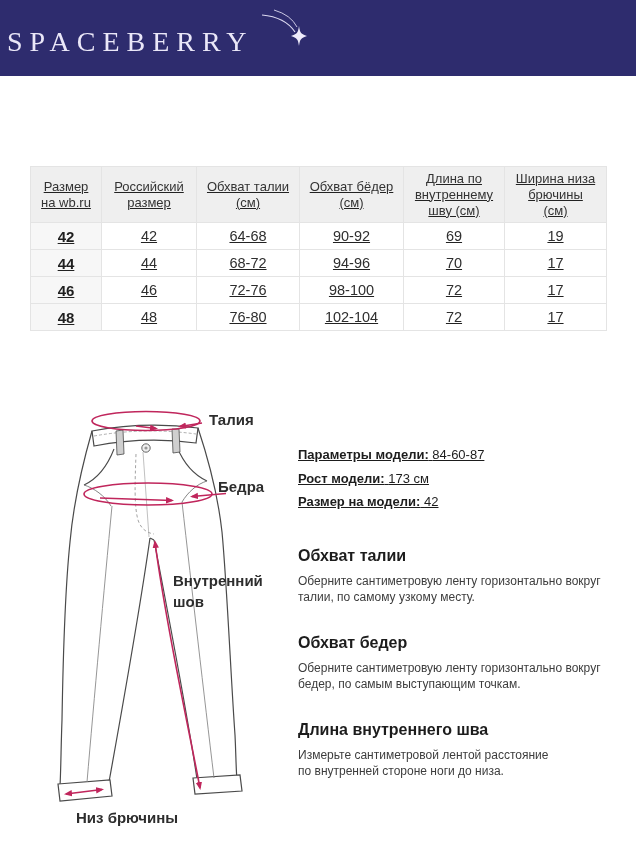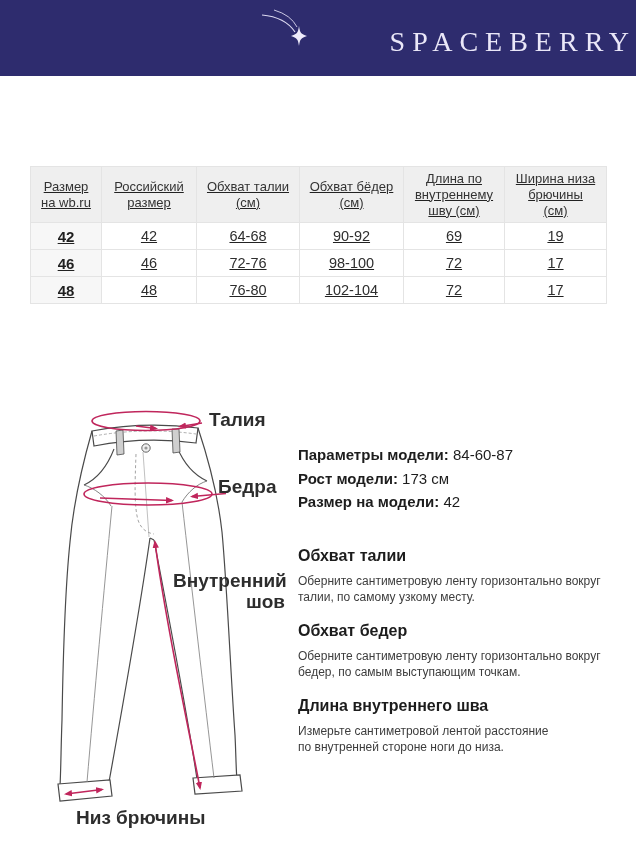--- a/index.html
+++ b/index.html
@@ -18,21 +18,21 @@
   .brand-header {
     position: absolute;
     left: 0; top: 0;
     width: 636px; height: 76px;
     background: #2e2c6e;
   }
   .logo-text {
     position: absolute;
     left: 0; right: 0;
     top: 26px;
-    text-align: right;
+    text-align: left;
     font-family: "Liberation Serif", serif;
     font-size: 28px;
     font-weight: 400;
     letter-spacing: 7px;
     color: #eae7f8;
     text-indent: 7px;
   }
   .comet { position: absolute; left: 0; top: 0; }
 
   
@@ -76,45 +76,45 @@
 
   
   .diagram {
     position: absolute;
     left: 30px; top: 390px;
     width: 262px; height: 450px;
   }
   .diagram svg { position: absolute; left: 0; top: 0; }
   .dia-label {
     position: absolute;
-    font-size: 19px;
+    font-size: 15px;
     font-weight: 600;
     line-height: 21px;
     color: #2d2d2d;
-    text-align: right;
   }
   .lbl-waist   { left: 179px; top: 19px; }
   .lbl-hips    { left: 188px; top: 86px; }
   .lbl-inseam  { left: 143px; top: 180px; width: 112px; }
   .lbl-hem     { left: 46px;  top: 417px; white-space: nowrap; }
 
   
   .info-col {
     position: absolute;
     left: 298px; top: 443px;
     width: 335px;
   }
   .param-line {
-    font-size: 15px;
+    font-size: 13px;
     line-height: 23.5px;
     color: #1d1d1d;
+    text-decoration: underline;
   }
   .param-label { font-weight: 600; }
   .param-value { font-weight: 400; }
-  .guide-section { margin-top: 16px; }
+  .guide-section { margin-top: 28px; }
   .guide-section.first { margin-top: 32px; }
   .guide-title {
     font-size: 16px;
     line-height: 20px;
     font-weight: 700;
     color: #1c1c1c;
   }
   .guide-text {
     margin-top: 7px;
     font-size: 12px;
@@ -166,20 +166,28 @@
         </tr>
       </thead>
       <tbody>
         <tr>
           <td class="wb-col">42</td>
           <td>42</td>
           <td>64-68</td>
           <td>90-92</td>
           <td>69</td>
           <td>19</td>
+        </tr>
+        <tr>
+          <td class="wb-col">44</td>
+          <td>44</td>
+          <td>68-72</td>
+          <td>94-96</td>
+          <td>70</td>
+          <td>17</td>
         </tr>
         <tr>
           <td class="wb-col">46</td>
           <td>46</td>
           <td>72-76</td>
           <td>98-100</td>
           <td>72</td>
           <td>17</td>
         </tr>
         <tr>

